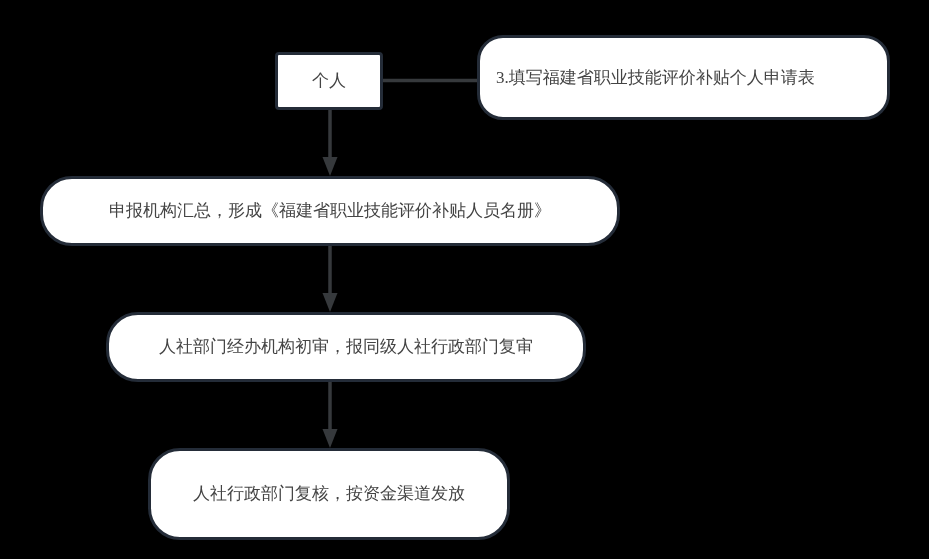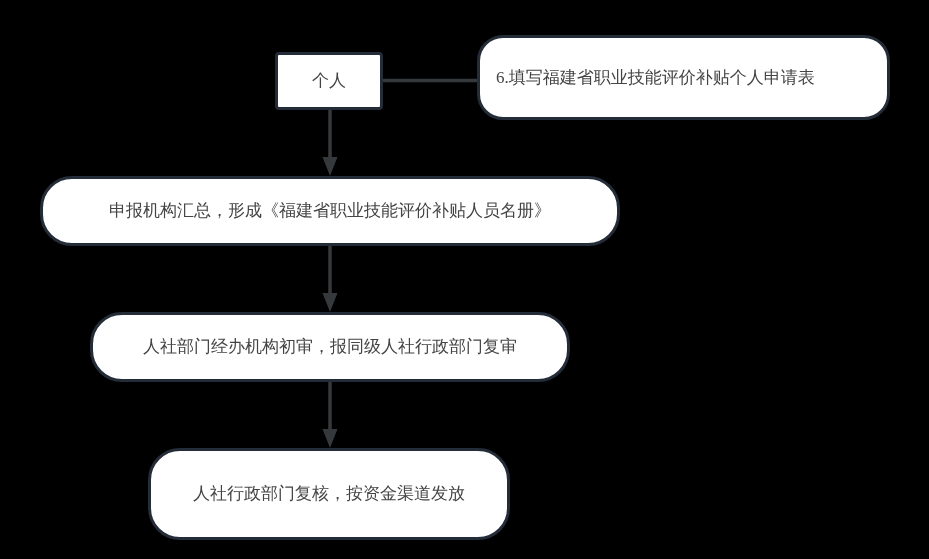--- a/index.html
+++ b/index.html
@@ -43,21 +43,21 @@
     text-align: left;
     padding: 0 14px 0 16px;
     line-height: 27px;
   }
   .node-aggregate {
     left: 40px; top: 176px;
     width: 580px; height: 70px;
     border-radius: 32px;
   }
   .node-review {
-    left: 90px; top: 312px;
+    left: 106px; top: 312px;
     width: 480px; height: 70px;
     border-radius: 32px;
   }
   .node-issue {
     left: 148px; top: 448px;
     width: 362px; height: 92px;
     border-radius: 32px;
   }
   .connector-layer {
     position: absolute;
@@ -89,21 +89,21 @@
 
     <line x1="330" y1="381" x2="330" y2="432"></line>
     <polygon points="330,448 322.5,429 337.5,429"></polygon>
   </svg>
 
   <div class="node node-person">
     <span>个人</span>
   </div>
 
   <div class="node node-materials">
-    <span>6.填写福建省职业技能评价补贴个人申请表</span>
+    <span>3.填写福建省职业技能评价补贴个人申请表</span>
   </div>
 
   <div class="node node-aggregate">
     <span>申报机构汇总，形成《福建省职业技能评价补贴人员名册》</span>
   </div>
 
   <div class="node node-review">
     <span>人社部门经办机构初审，报同级人社行政部门复审</span>
   </div>
 

